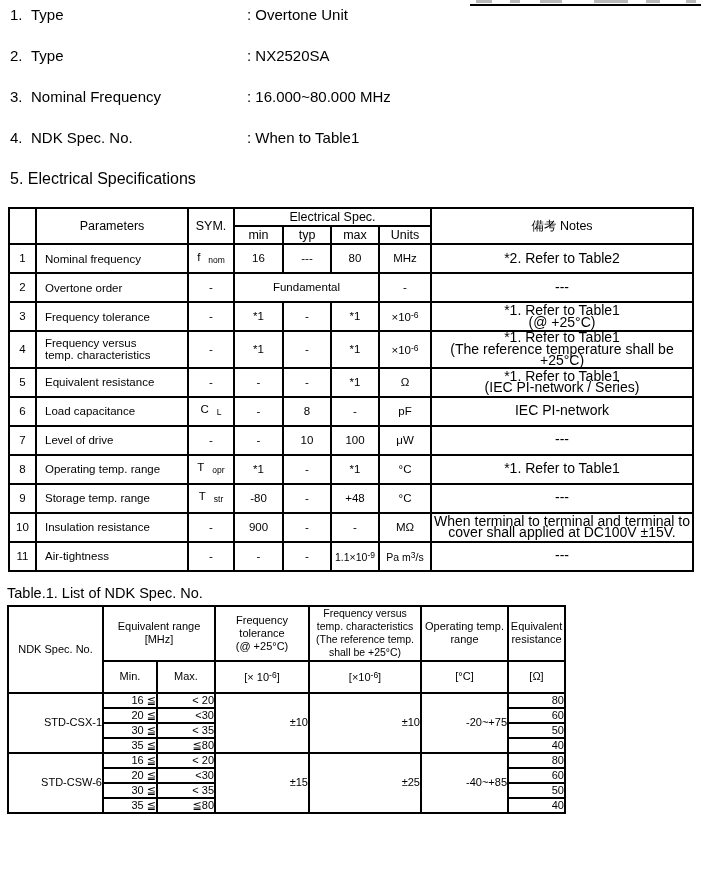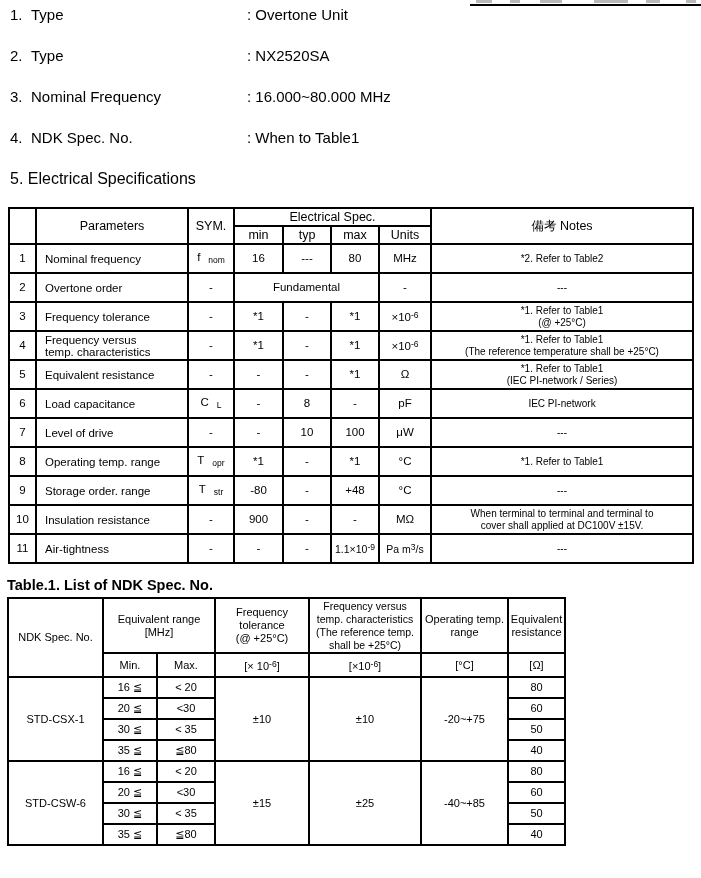--- a/index.html
+++ b/index.html
@@ -24,32 +24,32 @@
   table { border-collapse:collapse; table-layout:fixed; }
   td { border:2px solid #000; text-align:center; vertical-align:middle; padding:0; overflow:hidden; }
 
   
   .spec { margin:20px 0 0 8px; width:684px; }
   .spec td { font-size:11.5px; line-height:13px; }
   .spec .hcell { font-size:12.5px; }
   .spec .hrow td { height:18px; }
   .spec .brow td { height:29px; }
   .spec .param { text-align:left; padding-left:8px; white-space:pre-line; line-height:12px; }
-  .spec .notes { font-size:10px; line-height:11.5px; white-space:pre-line;border-radius:9px; }
+  .spec .notes { font-size:14px; line-height:11.5px; white-space:pre-line; }
   sub { font-size:8.5px; vertical-align:-2px;margin-left:8px; }
   sup { font-size:8.5px; vertical-align:3px; }
 
-  .t1-caption { font-size:14.5px; margin:13px 0 4px 7px;font-weight:bold; }
+  .t1-caption { font-size:14.5px; margin:13px 0 4px 7px; }
 
   
   .t1 { margin-left:7px; width:557px; }
   .t1 td { font-size:11px; line-height:13px; white-space:pre-line; }
   .t1 .ha td { height:55px; }
-  .t1 .hb td { height:24px; }
-  .t1 .brow td { height:21px; }
+  .t1 .hb td { height:32px; }
+  .t1 .brow td { height:15px;text-align:right; }
 </style>
 </head>
 <body>
 
 <div class="artifact-line"></div>
 <div class="artifact-mark am1"></div>
 <div class="artifact-mark am2"></div>
 <div class="artifact-mark am3"></div>
 <div class="artifact-mark am4"></div>
 <div class="artifact-mark am5"></div>
@@ -199,21 +199,21 @@
     <td><span>T</span><sub>opr</sub></td>
     <td>*1</td>
     <td>-</td>
     <td>*1</td>
     <td>°C</td>
     <td class="notes">*1. Refer to Table1</td>
   </tr>
 
   <tr class="brow">
     <td>9</td>
-    <td class="param">Storage order. range</td>
+    <td class="param">Storage temp. range</td>
     <td><span>T</span><sub>str</sub></td>
     <td>-80</td>
     <td>-</td>
     <td>+48</td>
     <td>°C</td>
     <td class="notes">---</td>
   </tr>
 
   <tr class="brow">
     <td>10</td>

